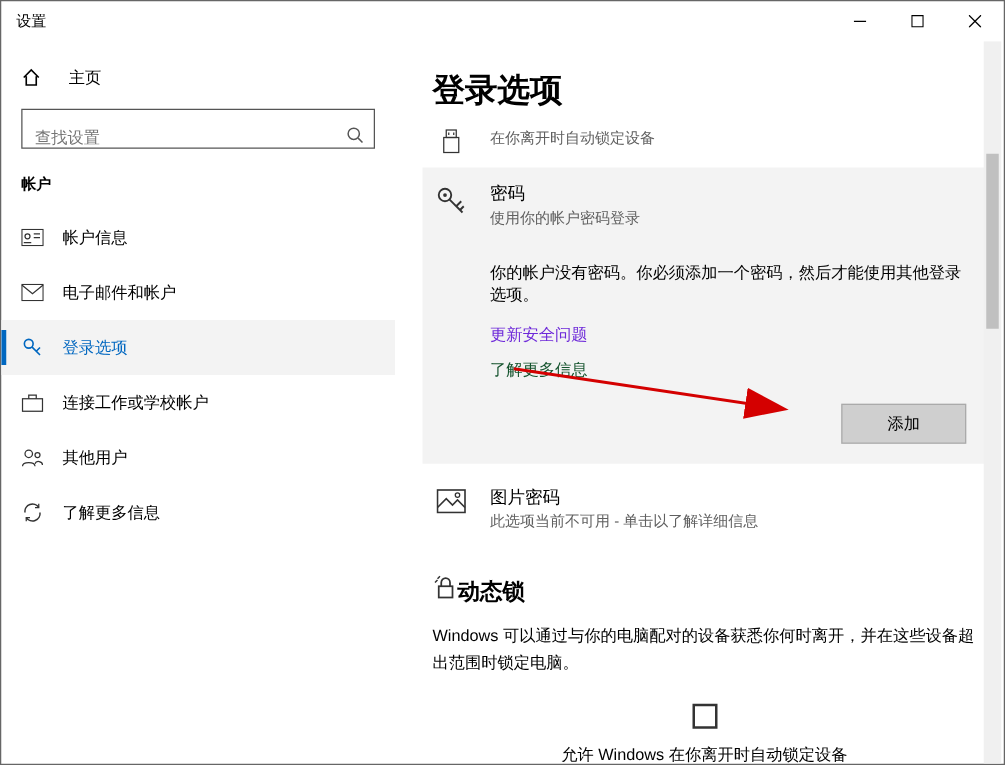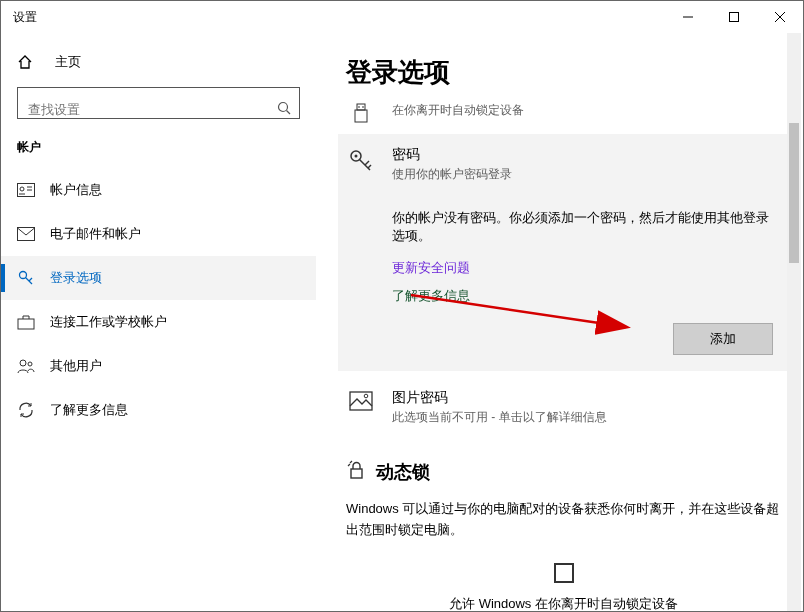--- a/index.html
+++ b/index.html
@@ -145,21 +145,21 @@
     font-family: inherit;
     font-size: 13px;
     cursor:pointer;
     margin-left:24px;
   }
   .section-head {
     font-size: 18px;
     font-weight: 600;
     margin-top: 26px;
     display:flex;
-    gap:10px;
+    align-items:center;
   }
   .section-body {
     font-size: 13px;
     margin-top: 14px;
     line-height: 1.6;
   }
   .checkbox-row {
     margin-top: 22px;
     display:flex;
     align-items:center;

